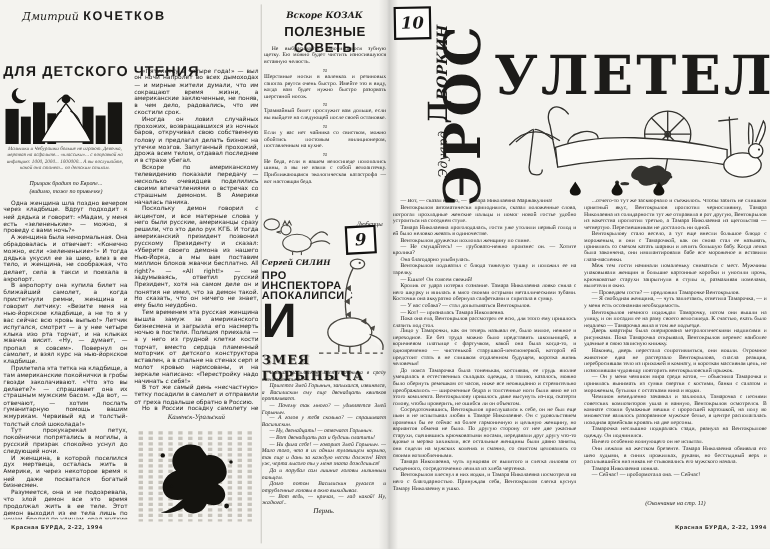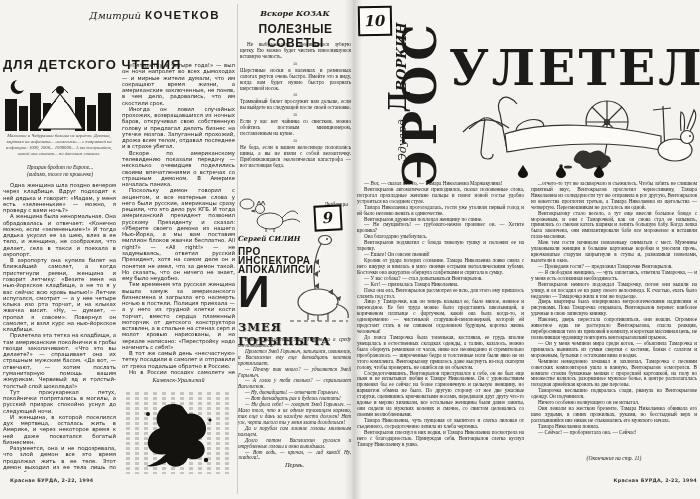--- a/index.html
+++ b/index.html
@@ -7,21 +7,21 @@
          color:#1c1b19;font-family:"Liberation Serif",serif;}
   .abs{position:absolute;}
   
   .sansbody{font-family:"DejaVu Sans",sans-serif;font-size:5.4px;line-height:1.16;text-align:justify;}
   .serifbody{font-family:"Liberation Serif",serif;font-size:5.2px;line-height:1.14;text-align:justify;}
   .sansbody p,.serifbody p{margin:0;text-indent:7px;}
   .italicbody{font-style:italic;}
   .placename{font-style:italic;font-family:"Liberation Serif",serif;}
   .footer{font-family:"DejaVu Sans",sans-serif;font-size:4.8px;font-weight:bold;color:#3a3935;letter-spacing:.3px;}
   
-  .byline-top{left:20px;top:5px;width:200px;text-align:right;}
+  .byline-top{left:20px;top:5px;width:200px;text-align:left;}
   .byline-script{font-style:italic;font-family:"DejaVu Serif",serif;font-size:10px;}
   .byline-caps{font-family:"Liberation Sans",sans-serif;font-weight:900;font-size:11.5px;letter-spacing:1.5px;}
   .titlebar{left:3px;top:20px;width:232px;height:35px;background:#0d0c0a;color:#f6f5f1;border-radius:5px;
             display:flex;align-items:center;justify-content:center;
             font-family:"Liberation Sans",sans-serif;font-weight:900;font-size:25px;letter-spacing:1px;}
   .subtitle{left:3px;top:57px;width:232px;text-align:left;font-family:"Liberation Sans",sans-serif;
             font-weight:900;font-size:13px;letter-spacing:1px;}
   .caption{left:5px;top:133px;width:108px;font-style:italic;font-size:4.7px;line-height:1.3;
            color:#4a4945;text-align:center;}
   .epigraph{left:8px;top:164px;width:104px;font-style:italic;font-size:5.4px;line-height:1.25;text-align:center;}

